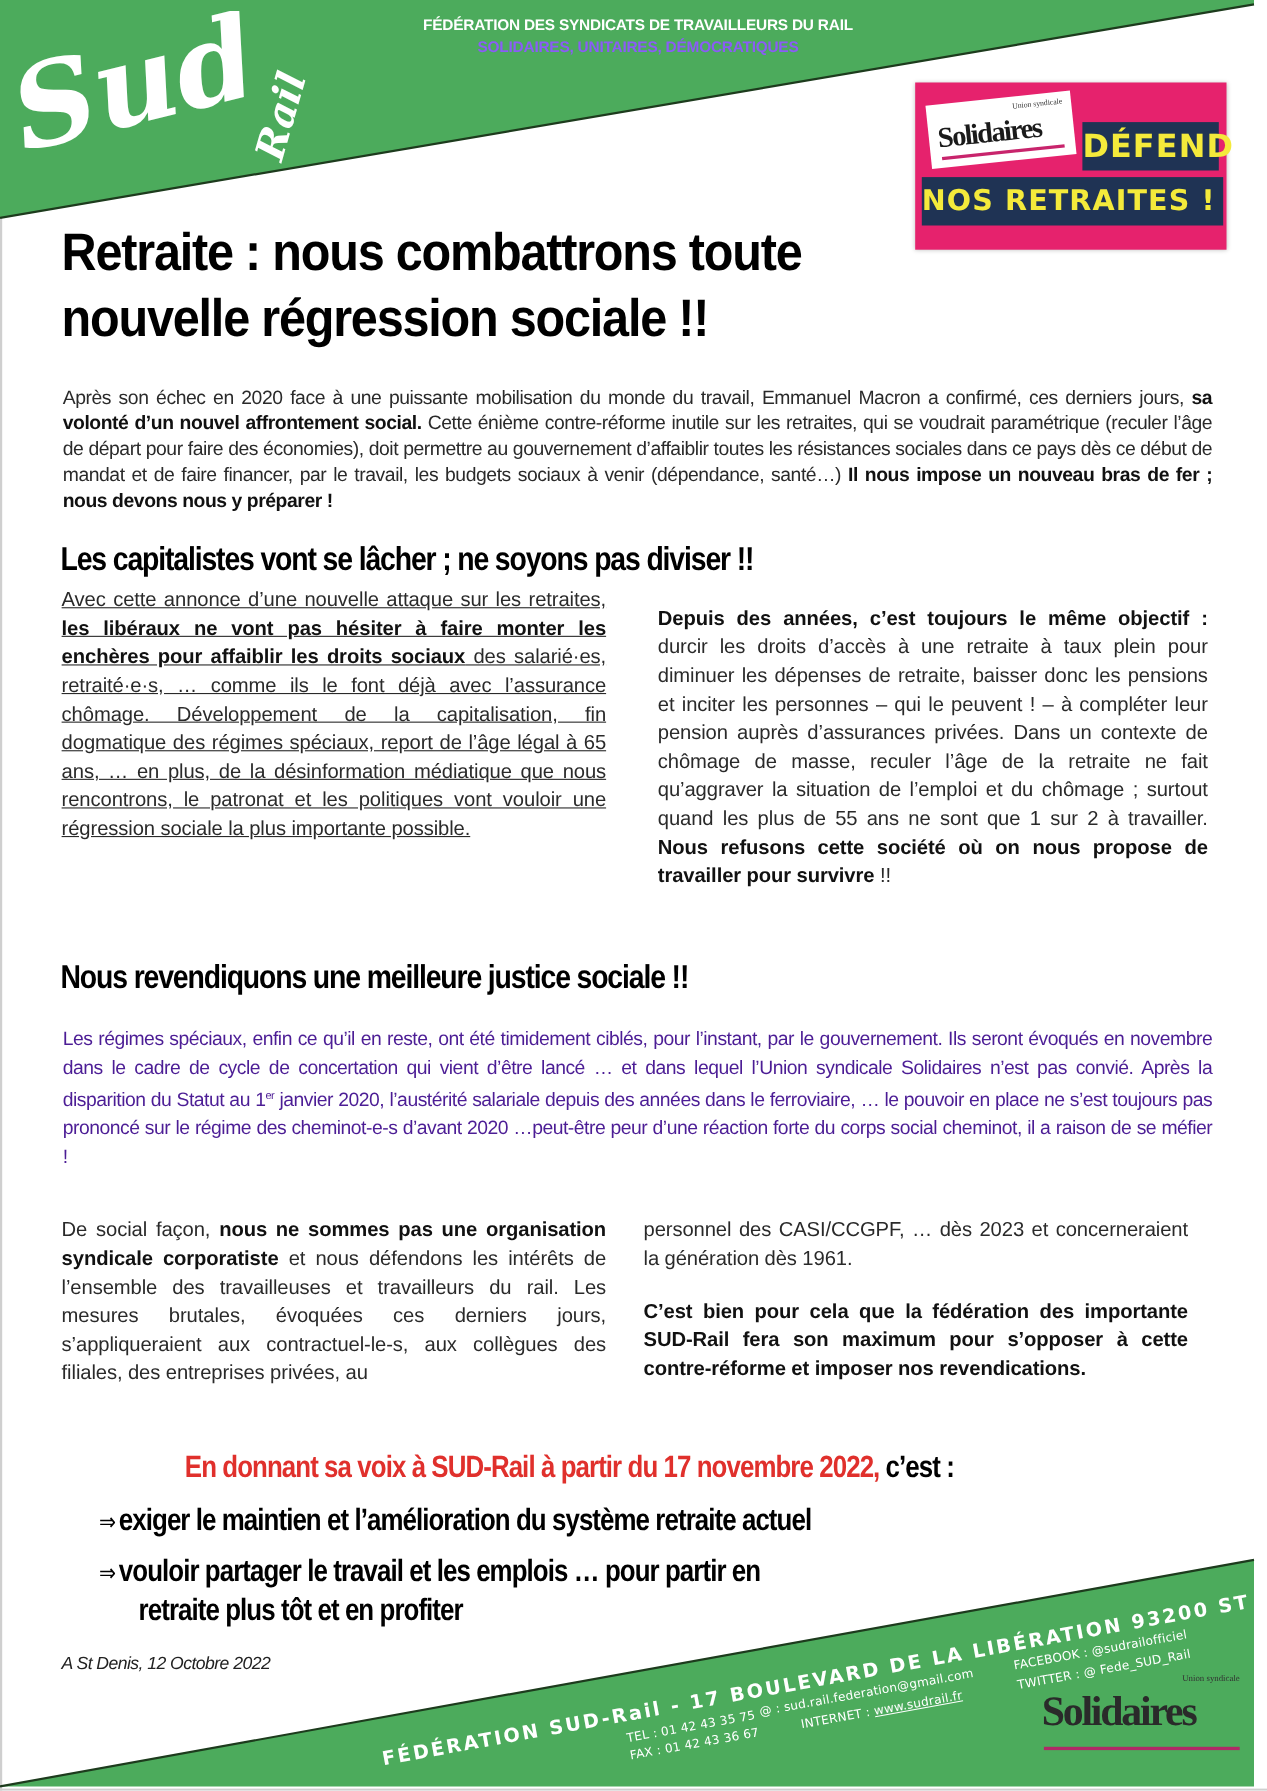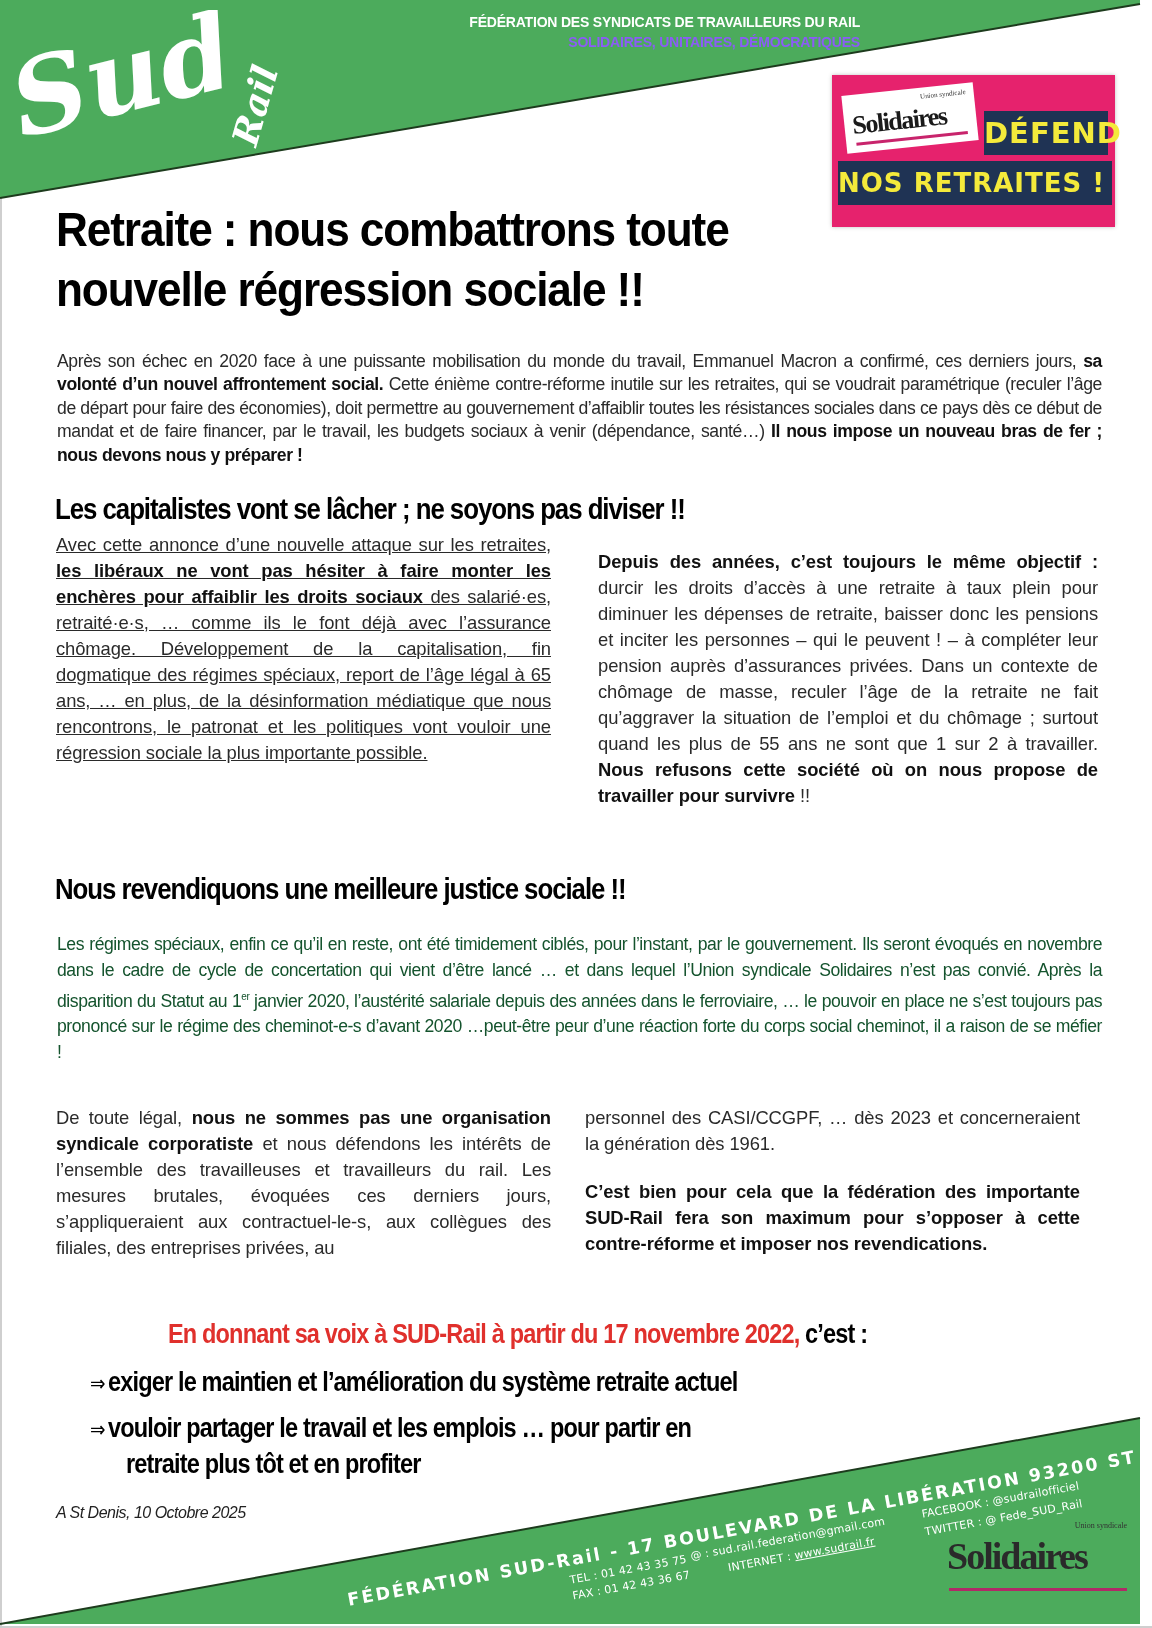--- a/index.html
+++ b/index.html
@@ -1,19 +1,19 @@
 <!DOCTYPE html>
 <html><head>
 <meta charset="utf-8">
 <style>
   html, body { margin: 0; padding: 0; background: #fff; }
   body { width: 1152px; height: 1628px; position: relative; overflow: hidden; font-family: "Liberation Sans", sans-serif; color: #1a1a1a; }
   .page-border { position: absolute; left: 0; top: 0; width: 1150px; height: 1626px; border-left: 2px solid #cfcfcf; border-bottom: 2px solid #cfcfcf; }
   svg.bands { position: absolute; left: 0; top: 0; width: 1152px; height: 1628px; }
-  .header-line { position: absolute; left: 300px; width: 560px; text-align: right; font-family: "Liberation Sans Narrow", "Liberation Sans", sans-serif; font-weight: bold; font-size: 14px; letter-spacing: -0.2px; }
+  .header-line { position: absolute; left: 300px; width: 560px; text-align: center; font-family: "Liberation Sans Narrow", "Liberation Sans", sans-serif; font-weight: bold; font-size: 14px; letter-spacing: -0.2px; }
   .h1 { top: 14px; color: #fff; }
   .h2 { top: 34px; color: #8b5cf6; }
   .logo { position: absolute; left: 18px; top: 10px; width: 270px; height: 150px; }
   .badge { position: absolute; left: 832px; top: 75px; width: 283px; height: 152px; background: #e6226d; box-shadow: 0 0 4px rgba(0,0,0,0.25); }
   .badge .sol-box { position: absolute; left: 12px; top: 14px; width: 132px; height: 58px; background: #fff; transform: rotate(-6deg); }
   .badge .sol-box .sol { position: absolute; left: 8px; top: 16px; font-family: "Liberation Serif", serif; font-weight: bold; font-size: 26px; color: #1a1a1a; letter-spacing: -1.5px; }
   .badge .sol-box .union { position: absolute; right: 8px; top: 6px; font-family: "Liberation Serif", serif; font-size: 7px; color: #333; line-height: 7px; text-align: right; }
   .badge .sol-box .uline { position: absolute; left: 10px; right: 10px; top: 48px; height: 3px; background: #c8246c; }
   .badge .defend { position: absolute; left: 152px; top: 36px; width: 124px; height: 44px; background: #1f3354; color: #f4ea3b; font-family: "DejaVu Sans", sans-serif; font-weight: bold; font-size: 29px; text-align: center; line-height: 44px; letter-spacing: 1px; }
   .badge .nos { position: absolute; left: 6px; top: 86px; width: 274px; height: 44px; background: #1f3354; color: #f4ea3b; font-family: "DejaVu Sans", sans-serif; font-weight: bold; font-size: 26px; text-align: left; line-height: 44px; letter-spacing: 1px; }
@@ -21,21 +21,21 @@
   .title { position: absolute; left: 56px; top: 200px; width: 760px; font-family: "Liberation Sans Narrow", "Liberation Sans", sans-serif; font-weight: bold; font-size: 48px; line-height: 60px; letter-spacing: -1.2px; transform: scaleX(0.92); transform-origin: left top; color: #000; }
   .intro { position: absolute; left: 57px; top: 350px; width: 1045px; font-size: 17.6px; line-height: 23.4px; text-align: justify; letter-spacing: -0.4px; color: #2a2a2a; }
   .intro b { color: #111; }
   .sec { position: absolute; font-family: "Liberation Sans Narrow", "Liberation Sans", sans-serif; font-weight: bold; font-size: 30px; letter-spacing: -1.2px; color: #000; transform: scaleX(0.86); transform-origin: left top; }
   .sec1 { left: 55px; top: 492px; }
   .sec2 { left: 55px; top: 872px; }
   .col { position: absolute; font-size: 18.4px; line-height: 26px; text-align: justify; color: #2a2a2a; letter-spacing: -0.1px; }
   .col b { color: #111; }
   .colA { left: 56px; top: 532px; width: 495px; text-decoration: underline; }
   .colB { left: 598px; top: 549px; width: 500px; }
-  .full2 { position: absolute; left: 57px; top: 932px; width: 1045px; font-size: 17.6px; line-height: 25.8px; text-align: justify; letter-spacing: -0.45px; color: #14532d; }
+  .full2 { position: absolute; left: 57px; top: 932px; width: 1045px; font-size: 17.6px; line-height: 25.8px; text-align: justify; letter-spacing: -0.45px; color: #4c1d95; }
   .full2 sup { font-size: 10px; }
   .colC { left: 56px; top: 1105px; width: 495px; }
   .colD { left: 585px; top: 1105px; width: 495px; }
   .colD p { margin: 0 0 22px 0; }
   .cta { position: absolute; left: 168px; top: 1318px; font-family: "Liberation Sans Narrow", "Liberation Sans", sans-serif; font-weight: bold; font-size: 28px; letter-spacing: -1px; transform: scaleX(0.84); transform-origin: left top; white-space: nowrap; }
   .cta .red { color: #e0302c; }
   .cta .blk { color: #000; }
   .bullet { position: absolute; left: 90px; font-family: "Liberation Sans Narrow", "Liberation Sans", sans-serif; font-weight: bold; font-size: 28px; line-height: 36px; letter-spacing: -1px; color: #000; white-space: nowrap; transform: scaleX(0.84); transform-origin: left top; }
   .bullet .arr { font-weight: normal; font-family: "DejaVu Sans", sans-serif; font-size: 22px; margin-right: 4px; }
   .b1 { top: 1364px; }
@@ -97,34 +97,34 @@
 <div class="sec sec1">Les capitalistes vont se lâcher ; ne soyons pas diviser !!</div>
 
 <div class="col colA"><span>Avec cette annonce d’une nouvelle attaque sur les retraites, </span><b>les libéraux ne vont pas hésiter à faire monter les enchères pour affaiblir les droits sociaux</b><span> des salarié·es, retraité·e·s, … comme ils le font déjà avec l’assurance chômage. Développement de la capitalisation, fin dogmatique des régimes spéciaux, report de l’âge légal à 65 ans, … en plus, de la désinformation médiatique que nous rencontrons, le patronat et les politiques vont vouloir une régression sociale la plus importante possible.</span></div>
 
 <div class="col colB"><b>Depuis des années, c’est toujours le même objectif :</b><span> durcir les droits d’accès à une retraite à taux plein pour diminuer les dépenses de retraite, baisser donc les pensions et inciter les personnes – qui le peuvent ! – à compléter leur pension auprès d’assurances privées. Dans un contexte de chômage de masse, reculer l’âge de la retraite ne fait qu’aggraver la situation de l’emploi et du chômage ; surtout quand les plus de 55 ans ne sont que 1 sur 2 à travailler. </span><b>Nous refusons cette société où on nous propose de travailler pour survivre</b><span> !!</span></div>
 
 <div class="sec sec2">Nous revendiquons une meilleure justice sociale !!</div>
 
 <div class="full2"><span>Les régimes spéciaux, enfin ce qu’il en reste, ont été timidement ciblés, pour l’instant, par le gouvernement. Ils seront évoqués en novembre dans le cadre de cycle de concertation qui vient d’être lancé … et dans lequel l’Union syndicale Solidaires n’est pas convié. Après la disparition du Statut au 1</span><sup>er</sup><span> janvier 2020, l’austérité salariale depuis des années dans le ferroviaire, … le pouvoir en place ne s’est toujours pas prononcé sur le régime des cheminot-e-s d’avant 2020 …peut-être peur d’une réaction forte du corps social cheminot, il a raison de se méfier !</span></div>
 
-<div class="col colC"><span>De toute légal, </span><b>nous ne sommes pas une organisation syndicale corporatiste</b><span> et nous défendons les intérêts de l’ensemble des travailleuses et travailleurs du rail.  Les mesures brutales, évoquées ces derniers jours, s’appliqueraient aux contractuel-le-s, aux collègues des filiales, des entreprises privées, au</span></div>
+<div class="col colC"><span>De social façon, </span><b>nous ne sommes pas une organisation syndicale corporatiste</b><span> et nous défendons les intérêts de l’ensemble des travailleuses et travailleurs du rail.  Les mesures brutales, évoquées ces derniers jours, s’appliqueraient aux contractuel-le-s, aux collègues des filiales, des entreprises privées, au</span></div>
 
 <div class="col colD">
   <p>personnel des CASI/CCGPF, … dès 2023 et concerneraient la génération dès 1961.</p>
   <p><b>C’est bien pour cela que la fédération des importante SUD-Rail fera son maximum pour s’opposer à cette contre-réforme et imposer nos revendications.</b></p>
 </div>
 
 <div class="cta"><span class="red">En donnant sa voix à SUD-Rail à partir du 17 novembre 2022,</span><span class="blk"> c’est :</span></div>
 
 <div class="bullet b1"><span class="arr">⇒</span><span>exiger le maintien et l’amélioration du système retraite actuel</span></div>
 <div class="bullet b2"><span class="arr">⇒</span><span>vouloir partager le travail et les emplois … pour partir en</span></div>
 <div class="bullet b2b">retraite plus tôt et en profiter</div>
 
-<div class="date">A St Denis, 10 Octobre 2025</div>
+<div class="date">A St Denis, 12 Octobre 2022</div>
 
 <div class="footer-rot">
   <div class="f-main">FÉDÉRATION SUD-Rail - 17 BOULEVARD DE LA LIBÉRATION 93200 ST DENIS</div>
   <div class="f-small f-tel">TEL : 01 42 43 35 75</div>
   <div class="f-small f-fax">FAX : 01 42 43 36 67</div>
   <div class="f-small f-mail">@ : sud.rail.federation@gmail.com</div>
   <div class="f-small f-net"><span>INTERNET : </span><u>www.sudrail.fr</u></div>
   <div class="f-small f-fb">FACEBOOK : @sudrailofficiel</div>
   <div class="f-small f-tw">TWITTER : @ Fede_SUD_Rail</div>
 </div>

